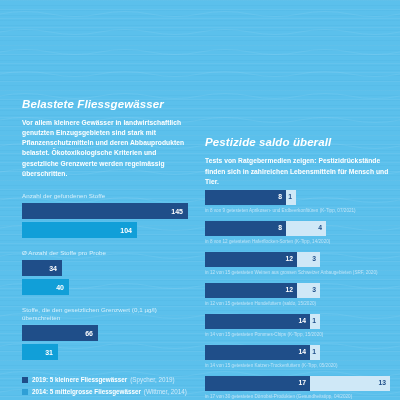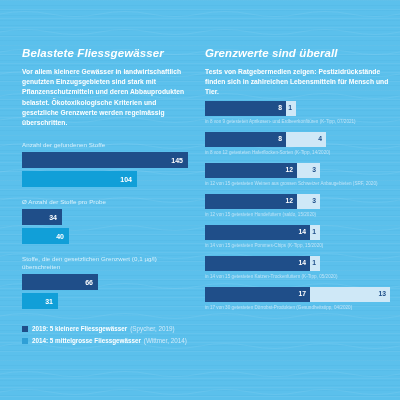--- a/index.html
+++ b/index.html
@@ -23,20 +23,21 @@
         rgba(0,110,170,0.045) 1px,
         rgba(0,0,0,0) 1px,
         rgba(0,0,0,0) 5px);
   }
   .waves{
     position:absolute;inset:0;pointer-events:none;opacity:.55;
   }
   .cols{
     position:absolute;left:0;top:0;width:400px;height:400px;
     display:flex;
+    align-items:flex-end;
   }
   .col{box-sizing:border-box;}
   .col-left{width:200px;padding:47px 12px 0 22px;}
   .col-right{width:200px;padding:47px 8px 0 5px;}
 
   h2.head{
     margin:0 0 7px 0;
     font-style:italic;font-weight:bold;
     font-size:11.5px;line-height:13px;
     color:#ffffff;
@@ -170,21 +171,21 @@
         </div>
         <div class="legend-row">
           <span class="sw light"></span>
           <span class="lg-main">2014: 5 mittelgrosse Fliessgewässer</span>
           <span class="lg-src">(Wittmer, 2014)</span>
         </div>
       </div>
     </div>
 
     <div class="col col-right">
-      <h2 class="head">Grenzwerte sind überall</h2>
+      <h2 class="head">Pestizide saldo überall</h2>
       <p class="intro">Tests von Ratgebermedien zeigen: Pestizidrückstände finden sich in zahlreichen Lebensmitteln für Mensch und Tier.</p>
 
       <div class="sbwrap">
 
         <div class="unit">
           <div class="sbar">
             <div class="seg a" style="width:81px">8</div>
             <div class="seg b" style="width:10px">1</div>
           </div>
           <div class="cap">in 8 von 9 getesteten Aprikosen- und Erdbeerkonfitüren (K-Tipp, 07/2021)</div>

